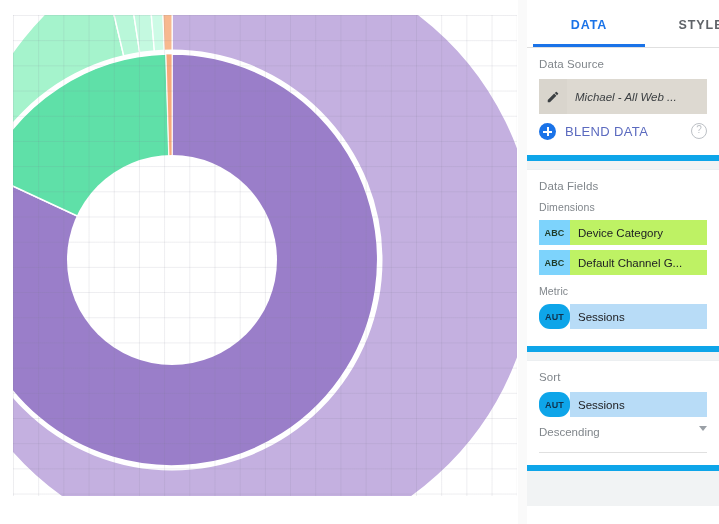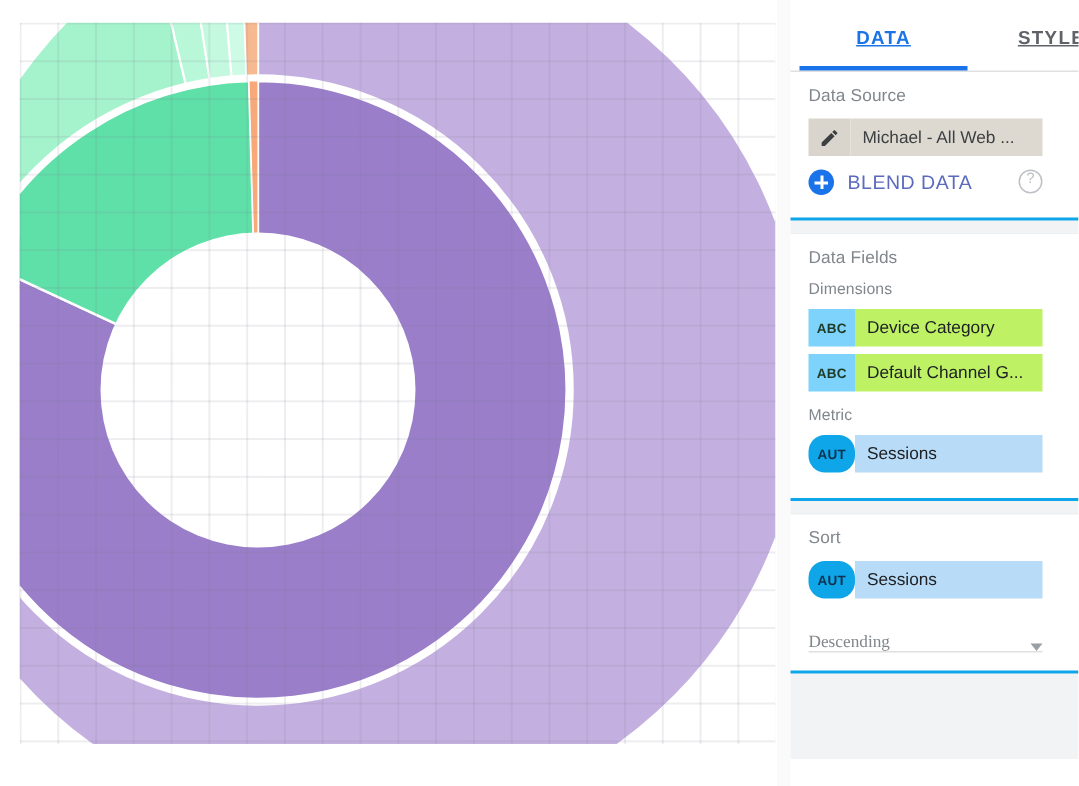--- a/index.html
+++ b/index.html
@@ -76,21 +76,20 @@
     position: absolute;
     top: 0;
     height: 46px;
     line-height: 50px;
     font-size: 12.5px;
     font-weight: bold;
     letter-spacing: 0.9px;
     text-align: center;
     cursor: pointer;
     user-select: none;
-    text-decoration: underline;
   }
   #tab-data {
     left: 6px;
     width: 112px;
     color: #1a73e8;
   }
   #tab-style {
     left: 118px;
     width: 112px;
     color: #5f6368;
@@ -101,45 +100,46 @@
     bottom: 0;
     width: 112px;
     height: 3px;
     background: #1a73e8;
   }
 
   
   .card {
     background: #ffffff;
     margin: 8px 0 0 0;
-    padding: 10px 24px 12px 12px;
+    padding: 10px 12px 12px 12px;
     border-top: 1px solid #eceff1;
-    border-bottom: 2px solid #0ea5e9;
+    border-bottom: 6px solid #0ea5e9;
   }
   .card.first { margin-top: 0; border-top: none; }
 
   .section-label {
     font-size: 11.5px;
     color: #80868b;
     margin-bottom: 9px;
     letter-spacing: 0.1px;
   }
   .sub-label {
     font-size: 10.5px;
     color: #80868b;
     margin: 0 0 7px 0;
     letter-spacing: 0.1px;
   }
 
   
   .ds-row {
     display: flex;
     align-items: stretch;
-    height: 25px;
+    height: 35px;
     margin-bottom: 5px;
+    font-style: italic;
   }
   .ds-edit {
     width: 28px;
     background: #d9d5cd;
     display: flex;
     align-items: center;
     justify-content: center;
     cursor: pointer;
   }
   .ds-name {
@@ -253,25 +253,24 @@
   .add-plus::after  { left: 7.5px; top: 4.5px; width: 2px; height: 9px; }
   .add-label {
     margin-left: 10px;
     font-size: 11.5px;
     color: #80868b;
   }
 
   
   .select-row {
     display: flex;
-    align-items: flex-end;
+    align-items: flex-start;
     height: 26px;
     margin-top: 9px;
     border-bottom: 1px solid #e0e0e0;
-    font-family: Liberation Serif, serif;
   }
   .select-value {
     font-size: 11.5px;
     color: #80868b;
   }
   .caret {
     margin-left: auto;
     width: 0; height: 0;
     border-left: 4.5px solid transparent;
     border-right: 4.5px solid transparent;

